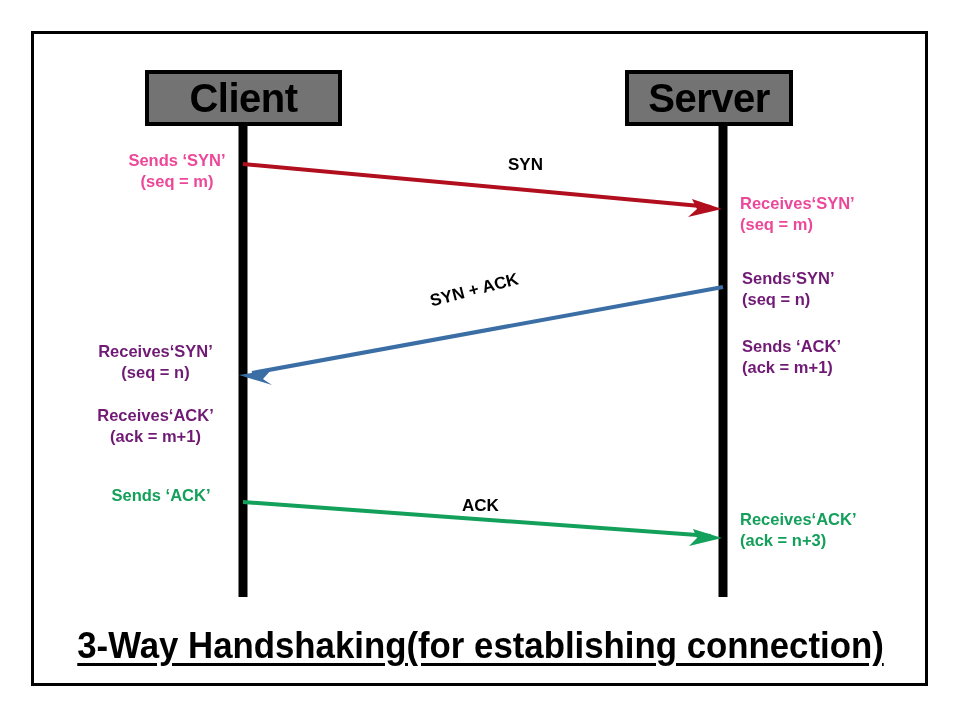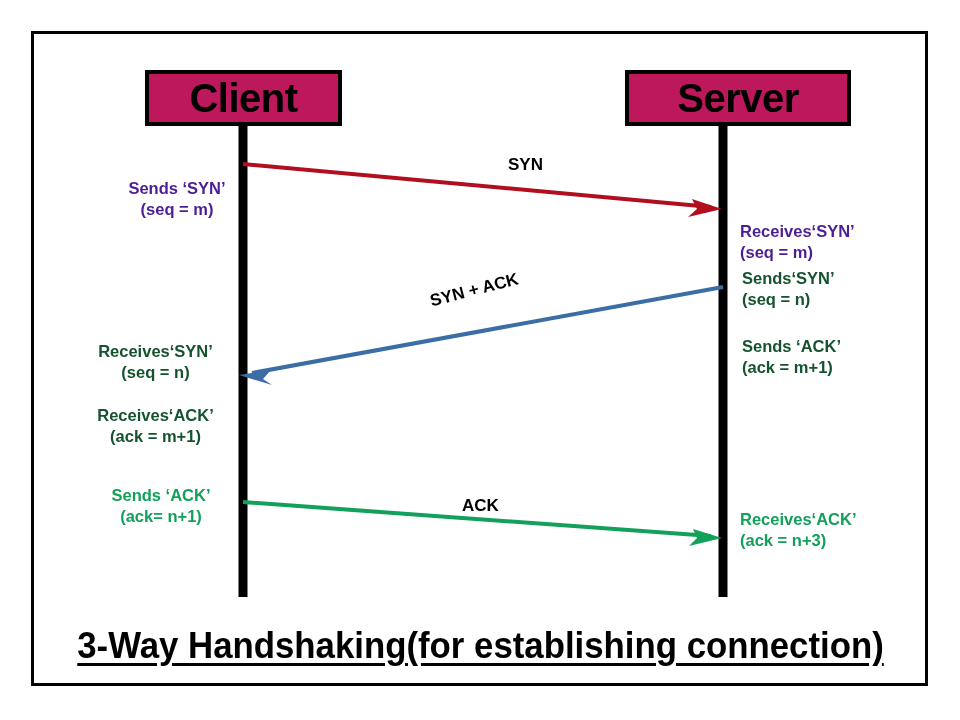--- a/index.html
+++ b/index.html
@@ -36,45 +36,45 @@
     left: 0;
     top: 0;
     width: 960px;
     height: 720px;
     pointer-events: none;
   }
   
   .node-box {
     position: absolute;
     border: 4px solid #000000;
-    background: #be185d;
+    background: #737373;
     box-sizing: border-box;
     display: flex;
     align-items: center;
     justify-content: center;
     font-weight: bold;
     font-size: 40px;
     color: #000000;
     letter-spacing: -0.5px;
   }
   #client-box { left: 145px; top: 70px; width: 197px; height: 56px; }
-  #server-box { left: 625px; top: 70px; width: 226px; height: 56px; }
+  #server-box { left: 625px; top: 70px; width: 168px; height: 56px; }
 
   
   .note {
     position: absolute;
     font-weight: bold;
     font-size: 16.5px;
     line-height: 1.30;
     text-align: center;
     white-space: nowrap;
   }
   .note .l { display: block; }
-  .red   { color: #4c1d95; margin-top: 28px; }
-  .blue  { color: #14532d; }
+  .red   { color: #ec4899; }
+  .blue  { color: #701a75; }
   .green { color: #13A05A; }
 
   
   .msg-label {
     position: absolute;
     font-weight: bold;
     font-size: 17px;
     color: #000000;
     white-space: nowrap;
   }
@@ -173,21 +173,20 @@
     <span class="l">(seq = n)</span>
   </div>
 
   <div id="note-client-recv-ack" class="note blue">
     <span class="l">Receives‘ACK’</span>
     <span class="l">(ack = m+1)</span>
   </div>
 
   <div id="note-client-send-ack" class="note green">
     <span class="l">Sends ‘ACK’</span>
-    <span class="l">(ack= n+1)</span>
   </div>
 
   <div id="note-server-recv-ack" class="note green">
     <span class="l">Receives‘ACK’</span>
     <span class="l">(ack = n+3)</span>
   </div>
 
   <div id="caption">3-Way Handshaking(for establishing connection)</div>
 
 </div>

